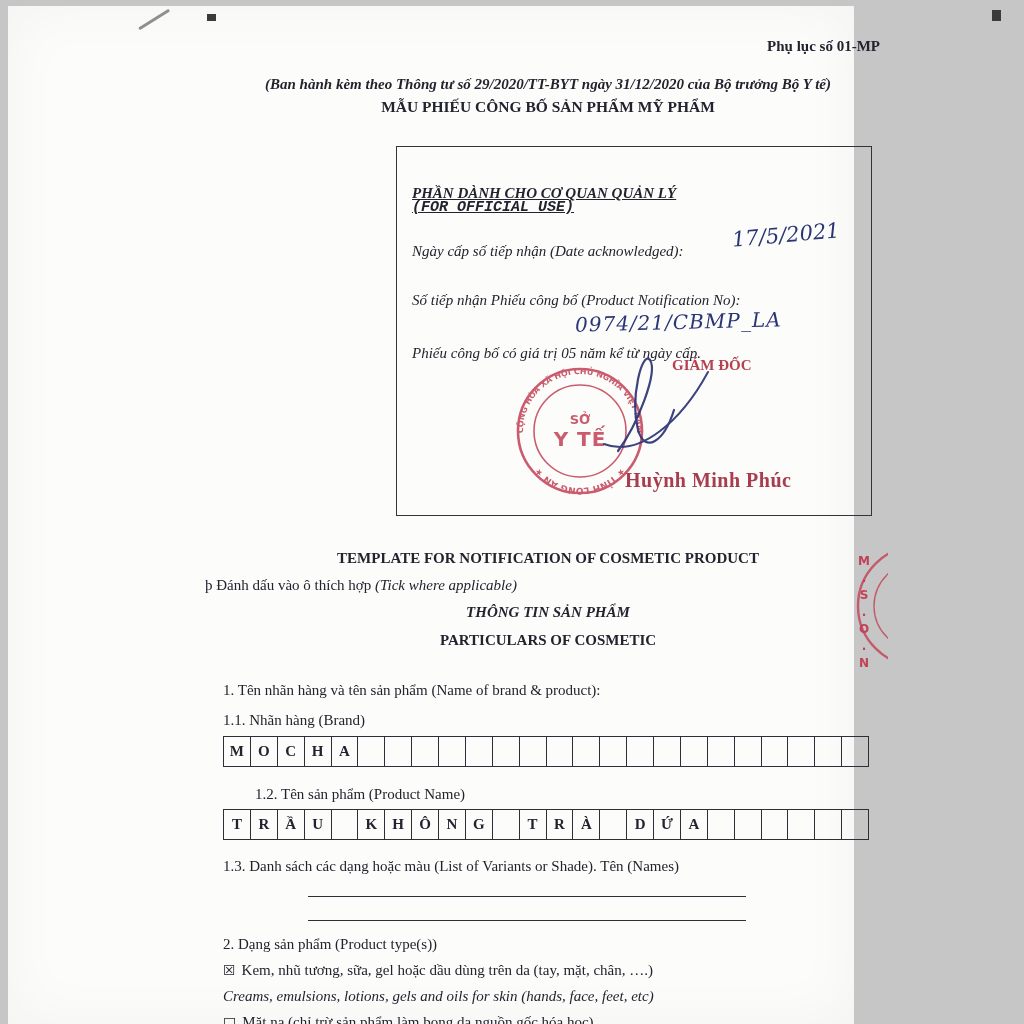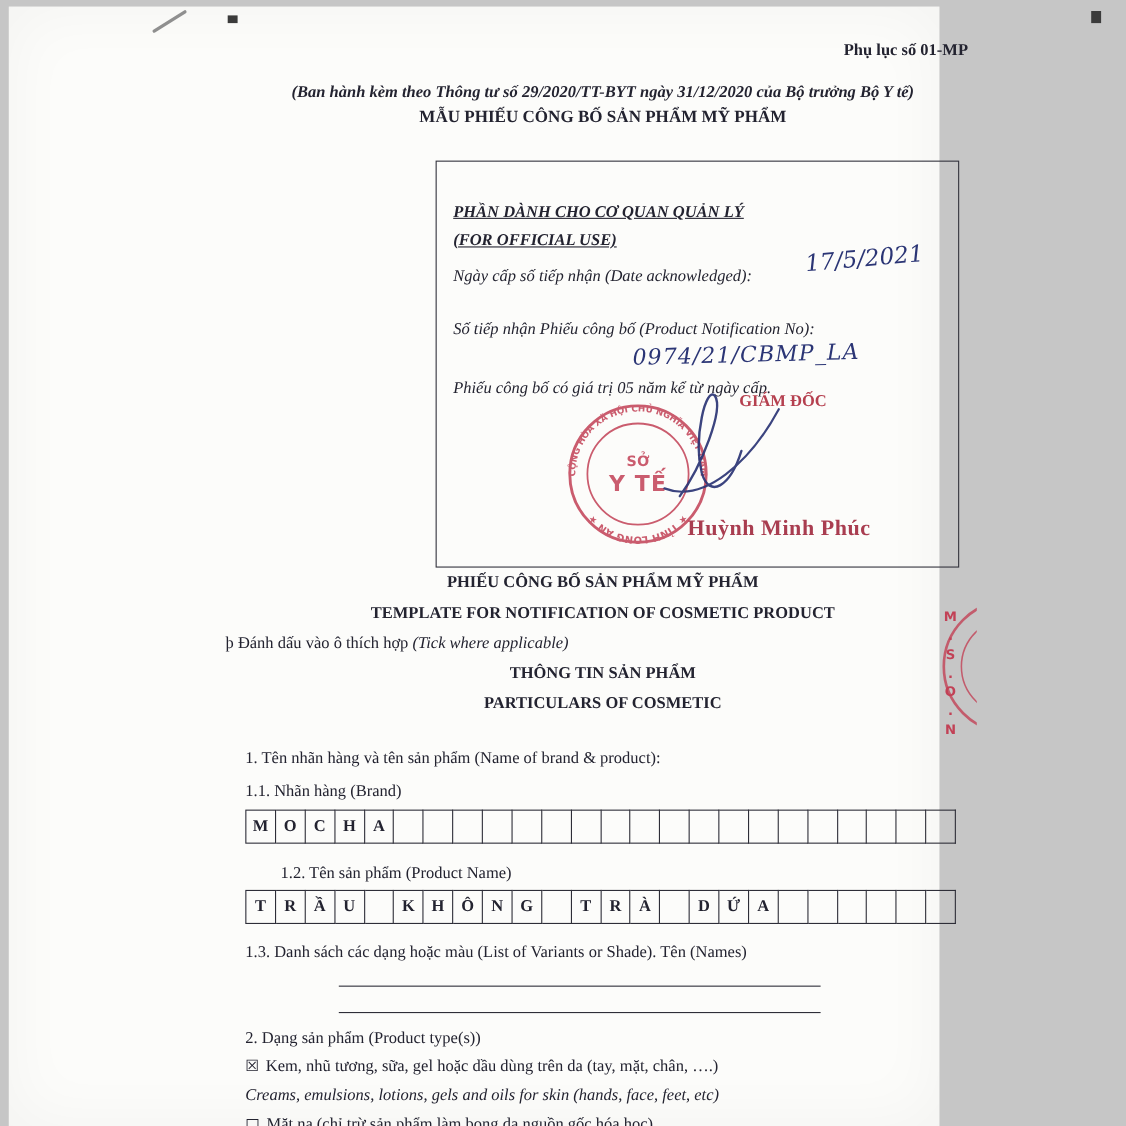--- a/index.html
+++ b/index.html
@@ -62,21 +62,21 @@
   <div class="scan-mark" style="left:199px;top:8px;width:9px;height:7px;"></div>
   <div class="scan-mark" style="left:984px;top:4px;width:9px;height:11px;"></div>
 
   <div class="line b" style="left:692px;top:32px;width:180px;text-align:right;"></div>
   <div class="line b" style="left:692px;top:32px;width:180px;text-align:right;">Phụ lục số 01-MP</div>
   <div class="line b i center" style="top:70px;">(Ban hành kèm theo Thông tư số 29/2020/TT-BYT ngày 31/12/2020 của Bộ trưởng Bộ Y tế)</div>
   <div class="line b center" style="top:92px;font-size:15.5px;">MẪU PHIẾU CÔNG BỐ SẢN PHẨM MỸ PHẨM</div>
 
   <div class="official-box">
     <div class="line b i u" style="left:15px;top:38px;">PHẦN DÀNH CHO CƠ QUAN QUẢN LÝ</div>
-    <div class="line b i u" style="left:15px;top:64px;">(FOR OFFICIAL USE)</div>
+    <div class="line b i u" style="left:15px;top:52px;font-family:Liberation Mono, monospace;">(FOR OFFICIAL USE)</div>
     <div class="line i" style="left:15px;top:96px;">Ngày cấp số tiếp nhận (Date acknowledged):</div>
     <div class="hand" style="left:335px;top:76px;font-size:21px;transform:rotate(-5deg);">17/5/2021</div>
     <div class="line i" style="left:15px;top:145px;">Số tiếp nhận Phiếu công bố (Product Notification No):</div>
     <div class="hand" style="left:178px;top:163px;font-size:20px;letter-spacing:1px;transform:rotate(-1.5deg);">0974/21/CBMP_LA</div>
     <div class="line i" style="left:15px;top:198px;">Phiếu công bố có giá trị 05 năm kể từ ngày cấp.</div>
     <div class="line b red" style="left:275px;top:210px;">GIÁM ĐỐC</div>
     <div class="line b red" style="left:228px;top:322px;font-size:20px;letter-spacing:0.5px;color:#a93d50;">Huỳnh Minh Phúc</div>
   </div>
 
   <svg class="stamp-svg" width="150" height="150" viewBox="0 0 150 150">
@@ -102,24 +102,23 @@
   </svg>
 
   <div class="edge-stamp">
     <svg width="150" height="132" viewBox="0 0 150 132">
       <circle cx="74" cy="64" r="60" fill="none" stroke="#c24156" stroke-width="2.4"></circle>
       <circle cx="74" cy="64" r="44" fill="none" stroke="#c24156" stroke-width="1.4"></circle>
     </svg>
     <div class="vtext">M.S.O.N</div>
   </div>
 
-  <div class="line b center" style="top:516px;">PHIẾU CÔNG BỐ SẢN PHẨM MỸ PHẨM</div>
   <div class="line b center" style="top:544px;">TEMPLATE FOR NOTIFICATION OF COSMETIC PRODUCT</div>
   <div class="line" style="left:197px;top:571px;"><span>þ Đánh dấu vào ô thích hợp </span><span class="i">(Tick where applicable)</span></div>
-  <div class="line b center" style="top:598px;">THÔNG TIN SẢN PHẨM</div>
+  <div class="line b center" style="top:598px;font-style:italic;">THÔNG TIN SẢN PHẨM</div>
   <div class="line b center" style="top:626px;">PARTICULARS OF COSMETIC</div>
 
   <div class="line" style="left:215px;top:676px;">1. Tên nhãn hàng và tên sản phẩm (Name of brand &amp; product):</div>
   <div class="line" style="left:215px;top:706px;">1.1. Nhãn hàng (Brand)</div>
   <div class="cellrow" style="top:730px;">
       <div class="cell">M</div>
       <div class="cell">O</div>
       <div class="cell">C</div>
       <div class="cell">H</div>
       <div class="cell">A</div>

